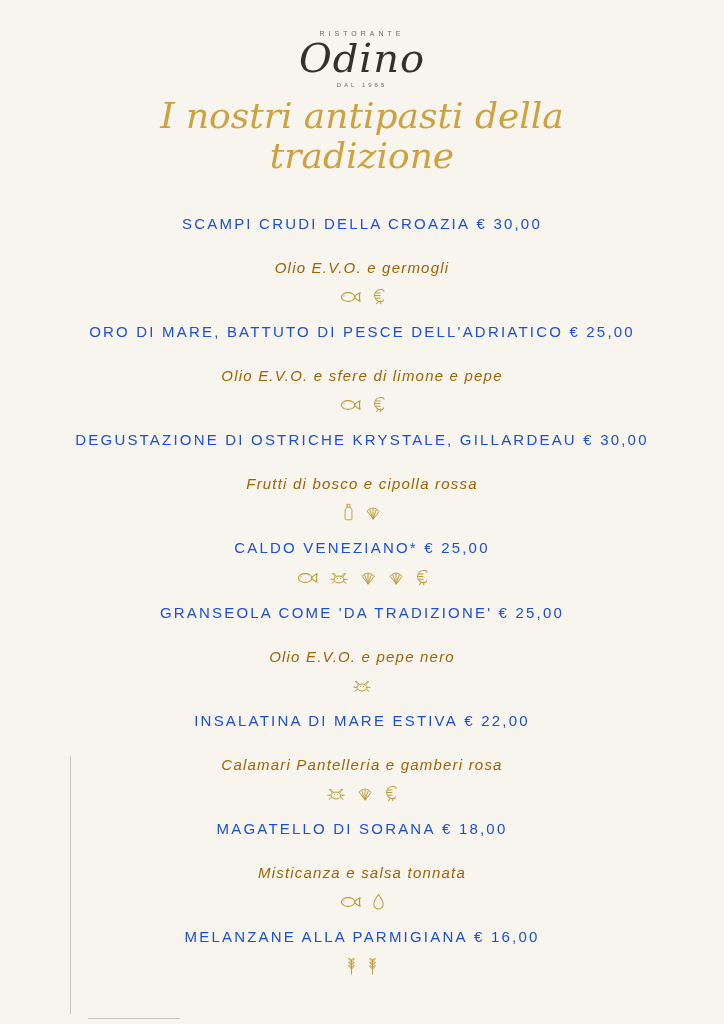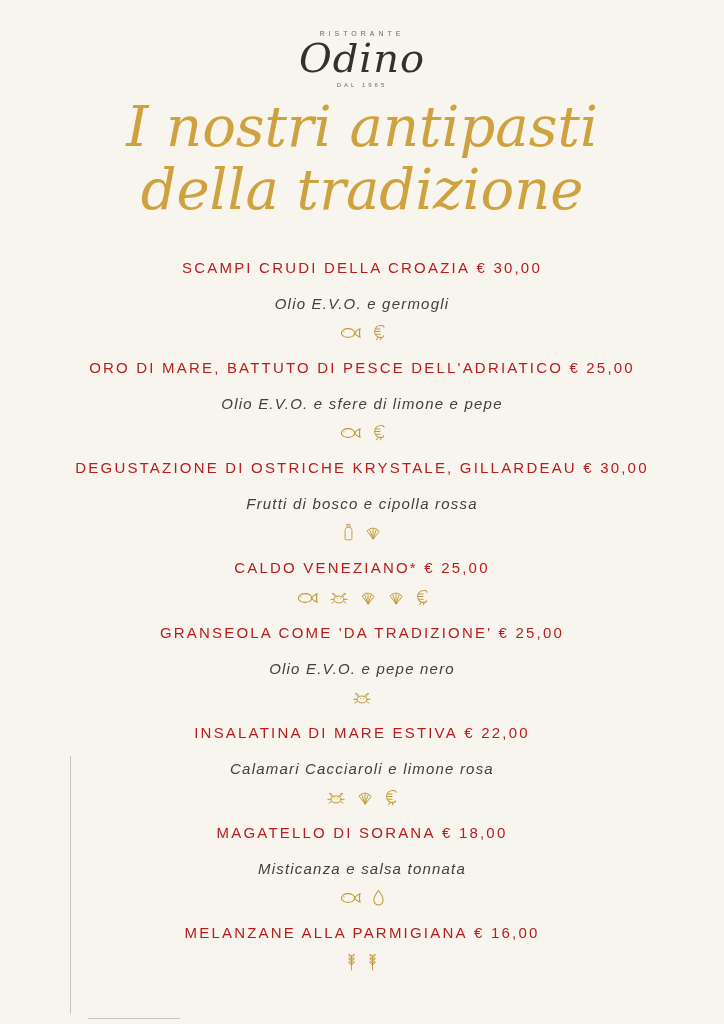--- a/index.html
+++ b/index.html
@@ -27,43 +27,43 @@
     letter-spacing: 1px;
   }
   .logo-bottom {
     font-size: 6px; letter-spacing: 3px; color: #6e6a61;
     margin-top: 3px; text-transform: uppercase;
   }
   
   .title {
     font-family: "DejaVu Serif", serif; font-style: italic;
     font-weight: 500;
-    font-size: 56px; line-height: 1.12;
+    font-size: 36px; line-height: 1.12;
     color: #cda23f;
     text-align: center;
     max-width: 560px;
     margin: 8px auto 34px;
   }
   
   .menu { width: 580px; margin: 0 auto; text-align: center; }
   .item { margin-bottom: 14px; }
   .item-name {
     font-size: 15px; font-weight: 500;
     letter-spacing: 2.2px;
-    color: #b91c1c;
+    color: #1d4ed8;
     line-height: 26px;
     text-transform: uppercase;
   }
   .item-desc {
     font-style: italic;
     font-size: 15px; letter-spacing: 1.2px;
-    color: #404040;
+    color: #a16207;
     line-height: 24px;
     max-width: 500px;
-    margin: 11px auto 0;
+    margin: 19px auto 0;
   }
   .item-icons {
     margin-top: 5px; height: 20px;
     display: flex; justify-content: center; align-items: flex-end;
     gap: 10px;
   }
   .icon { display: inline-flex; }
   .icon svg { display: block; }
   
   .vline {
@@ -197,21 +197,21 @@
               <path d="M8 7.8C7 5.2 5 4.2 3.5 4.7c1.5.5 2 1.5 2.5 3M14 7.8c1-2.6 3-3.6 4.5-3.1-1.5.5-2 1.5-2.5 3"></path>
               <path d="M5.5 11H2M5.9 13.2l-2.6 2M16.5 11H20M16.1 13.2l2.6 2"></path>
               <circle cx="9.4" cy="10.2" r="0.55" fill="#bf9a38" stroke="none"></circle>
               <circle cx="12.6" cy="10.2" r="0.55" fill="#bf9a38" stroke="none"></circle>
             </svg>
           </span>
         </div>
       </section>
       <section class="item">
         <div class="item-name"><span>INSALATINA DI MARE ESTIVA</span><span>&nbsp;€ 22,00</span></div>
-        <div class="item-desc">Calamari Cacciaroli e limone rosa</div>
+        <div class="item-desc">Calamari Pantelleria e gamberi rosa</div>
         <div class="item-icons">
           <span class="icon">
             <svg viewBox="0 0 22 18" width="20" height="17" fill="none" stroke="#bf9a38" stroke-width="1.1" stroke-linecap="round">
               <ellipse cx="11" cy="11.2" rx="5.5" ry="3.8"></ellipse>
               <path d="M8 7.8C7 5.2 5 4.2 3.5 4.7c1.5.5 2 1.5 2.5 3M14 7.8c1-2.6 3-3.6 4.5-3.1-1.5.5-2 1.5-2.5 3"></path>
               <path d="M5.5 11H2M5.9 13.2l-2.6 2M16.5 11H20M16.1 13.2l2.6 2"></path>
               <circle cx="9.4" cy="10.2" r="0.55" fill="#bf9a38" stroke="none"></circle>
               <circle cx="12.6" cy="10.2" r="0.55" fill="#bf9a38" stroke="none"></circle>
             </svg>
           </span>

